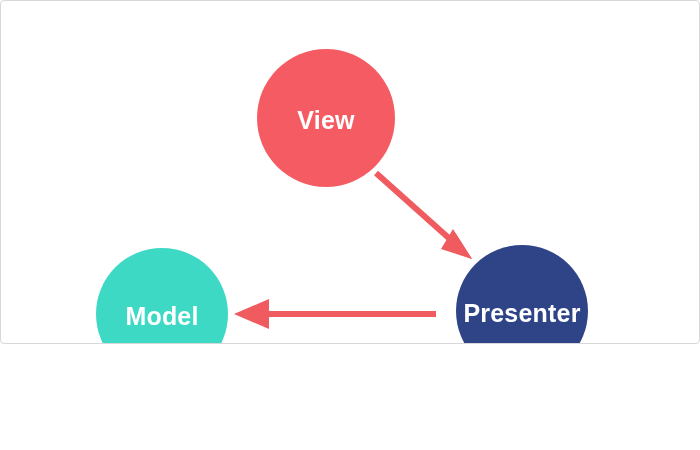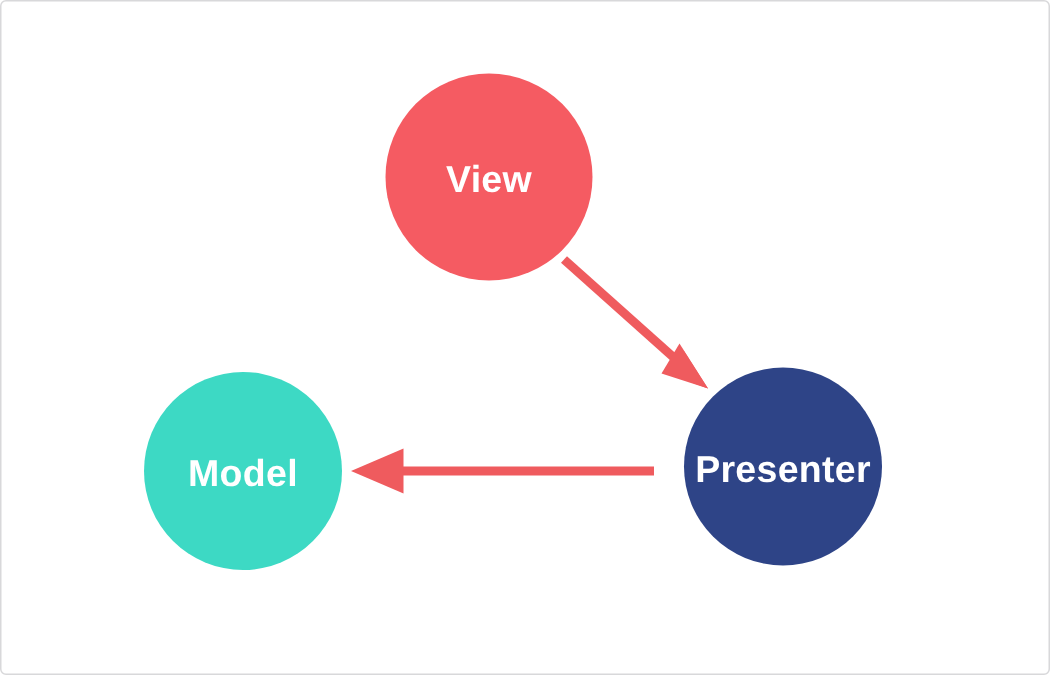--- a/index.html
+++ b/index.html
@@ -9,21 +9,21 @@
   }
   body {
     width: 700px;
     height: 450px;
     overflow: hidden;
     font-family: "Liberation Sans", sans-serif;
   }
   #canvas {
     position: relative;
     width: 700px;
-    height: 450px;
+    height: 344px;
     box-sizing: border-box;
     background: #ffffff;
     border: 1px solid #d8d8da;
     border-radius: 4px;
     overflow: hidden;
     text-decoration: underline;
   }
   .diagram-svg {
     position: absolute;
     left: 0;

